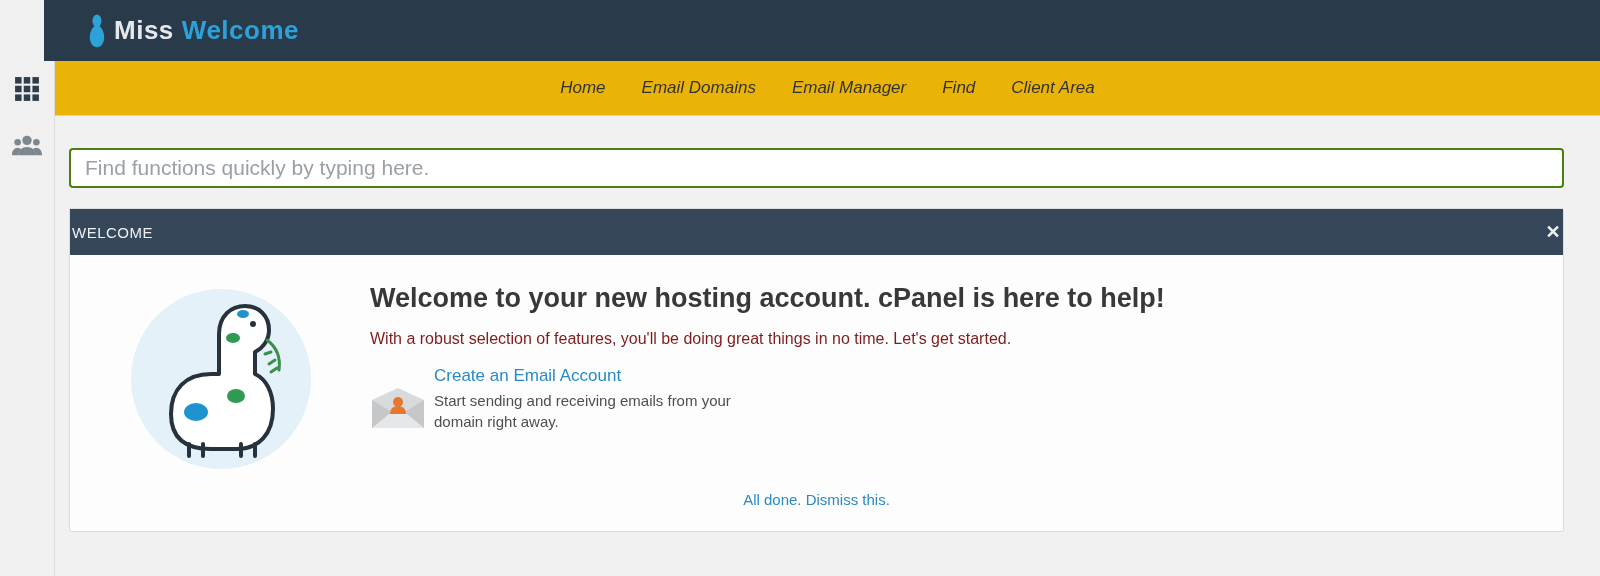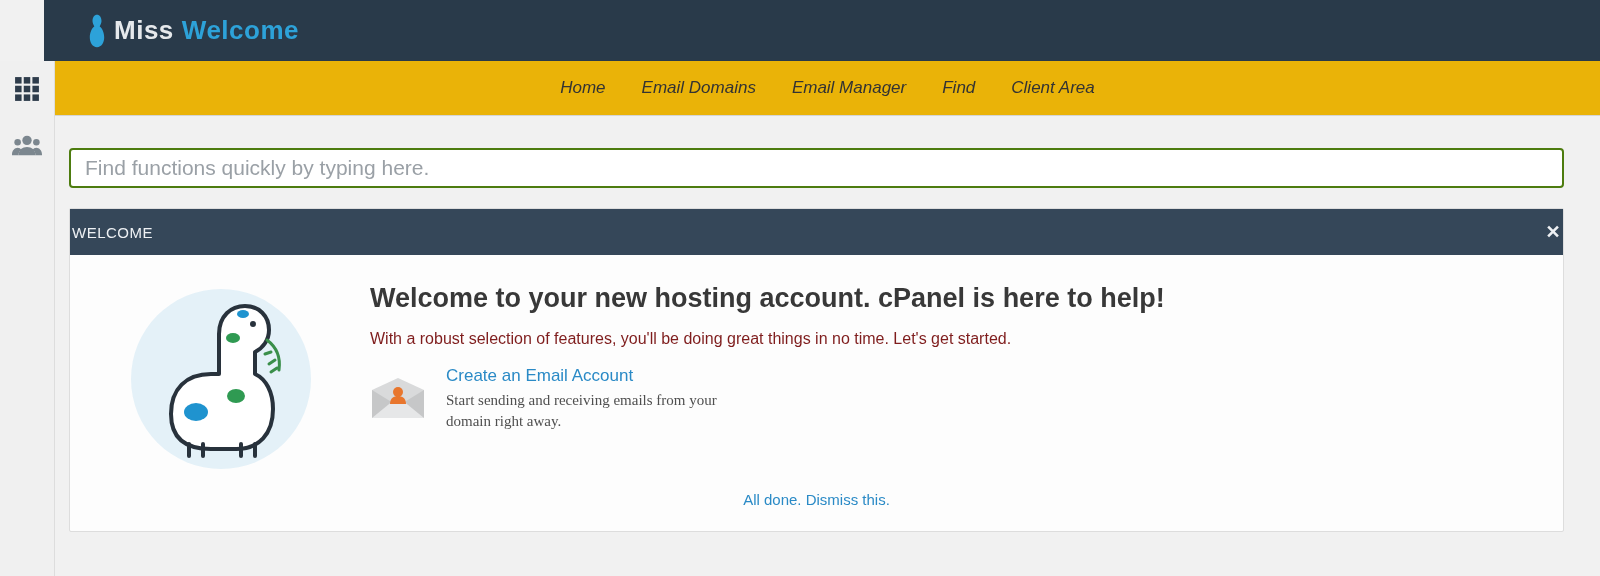--- a/index.html
+++ b/index.html
@@ -133,41 +133,40 @@
     margin-bottom: 16px;
   }
   .welcome-sub {
     font-size: 16px;
     color: #7f1d1d;
     margin-bottom: 18px;
   }
 
   .action-row {
     display: flex;
-    gap: 20px;
-    align-items: center;
+    gap: 8px;
+    align-items: flex-end;
   }
   .action-icon {
     width: 56px; height: 46px;
     display:flex;align-items:center;justify-content:center;
   }
   .action-text { max-width: 300px; }
   .action-link {
     color: #2a8ac6;
     font-size: 17px;
     text-decoration: none;
     cursor: pointer;
     display: inline-block;
     margin-bottom: 4px;
   }
   .action-desc {
     font-size: 15px;
     color: #4f4f4f;
     line-height: 1.4;
-    font-family: Liberation Serif, serif;
   }
 
   .dismiss-row {
     text-align: center;
     padding: 4px 0 22px 0;
   }
   .dismiss-link {
     color: #2a8ac6;
     font-size: 15px;
     text-decoration: none;

